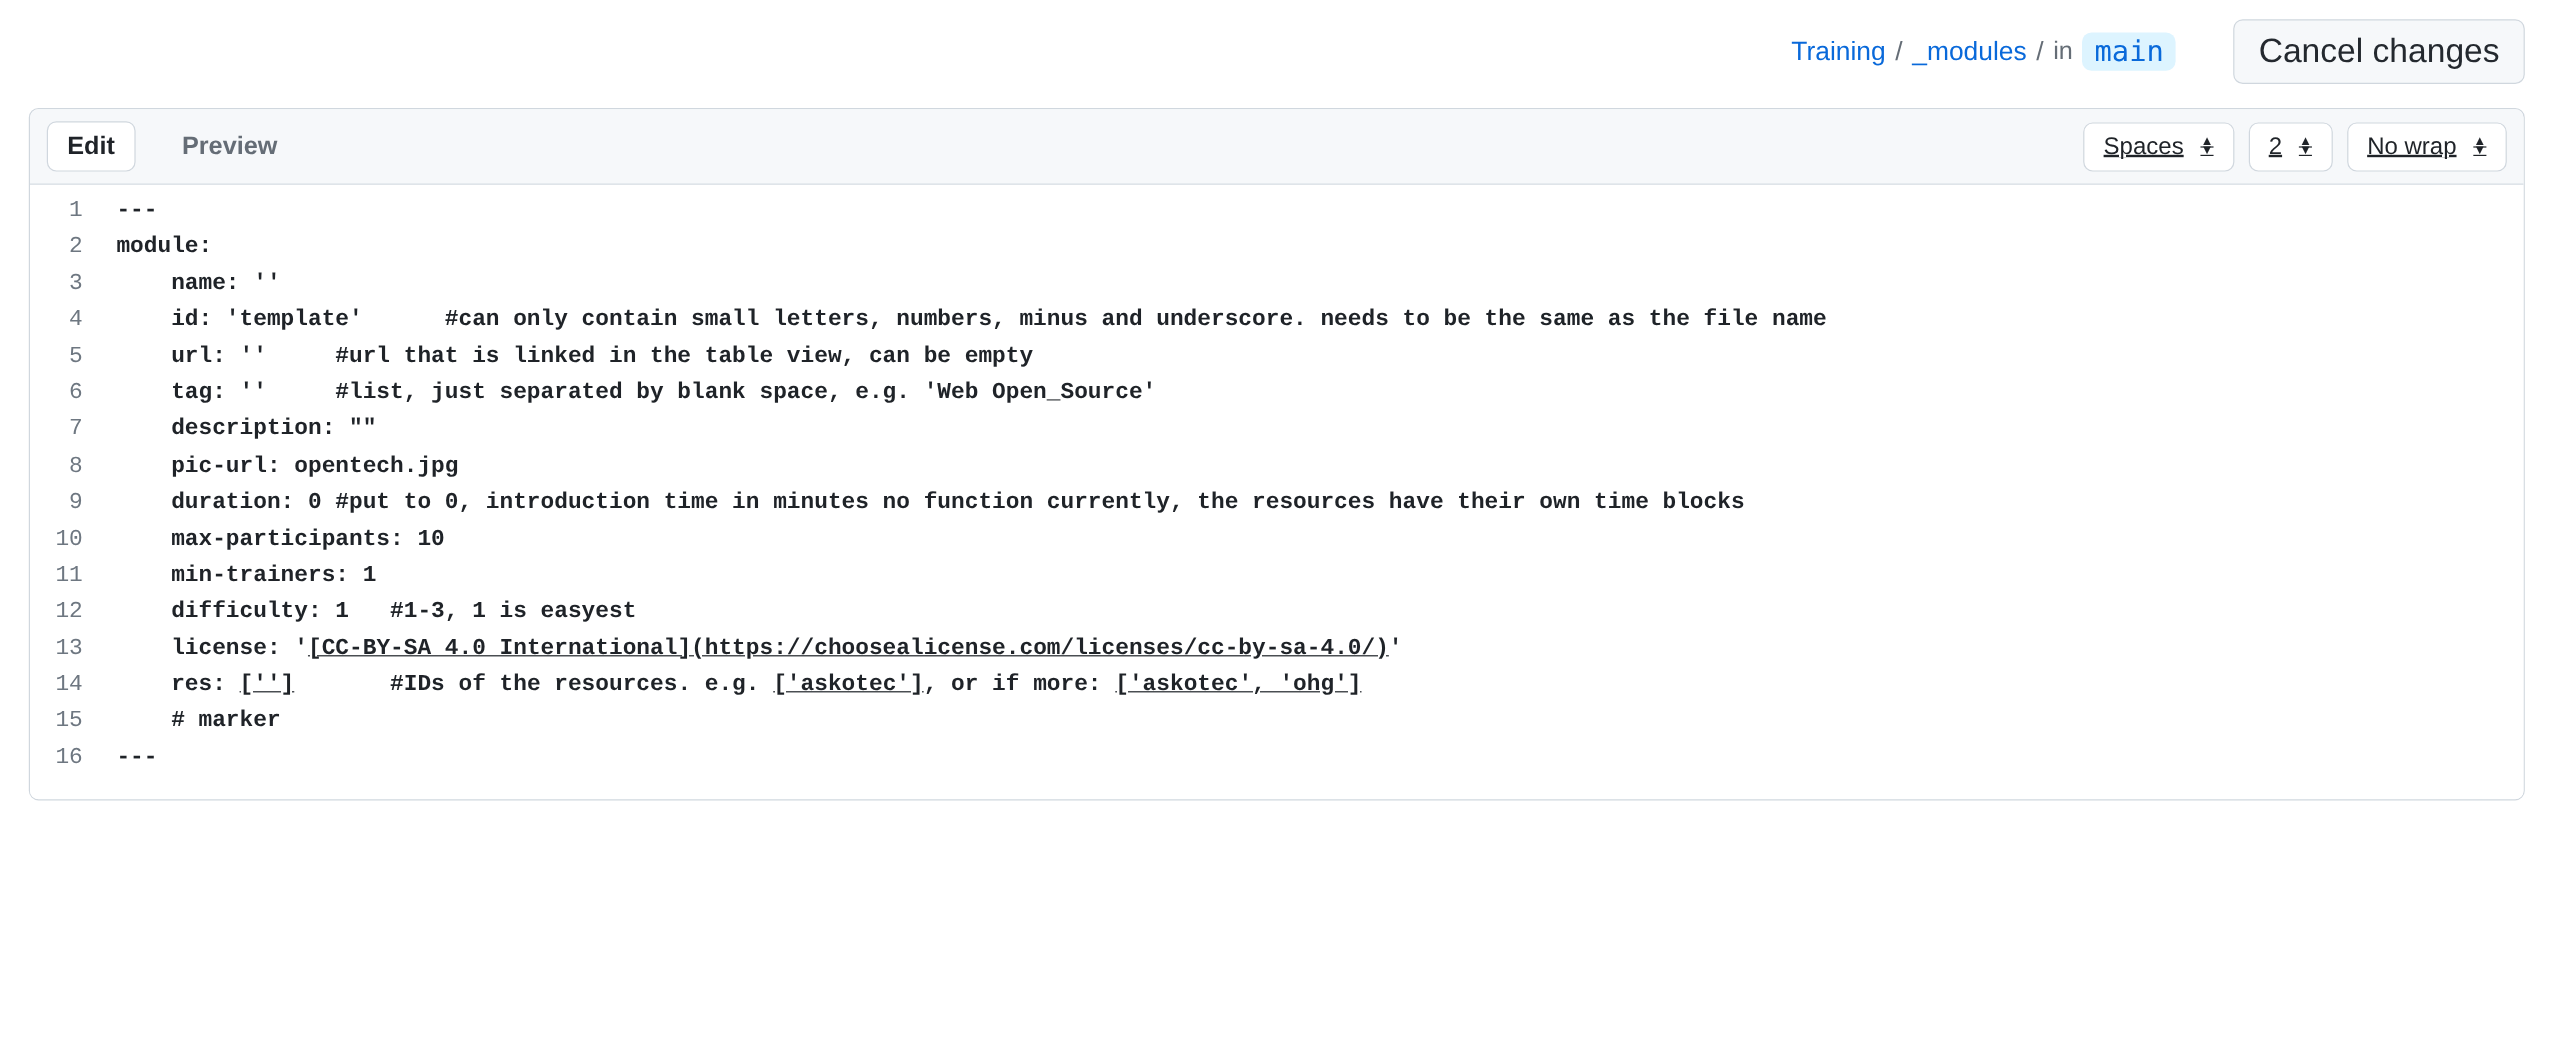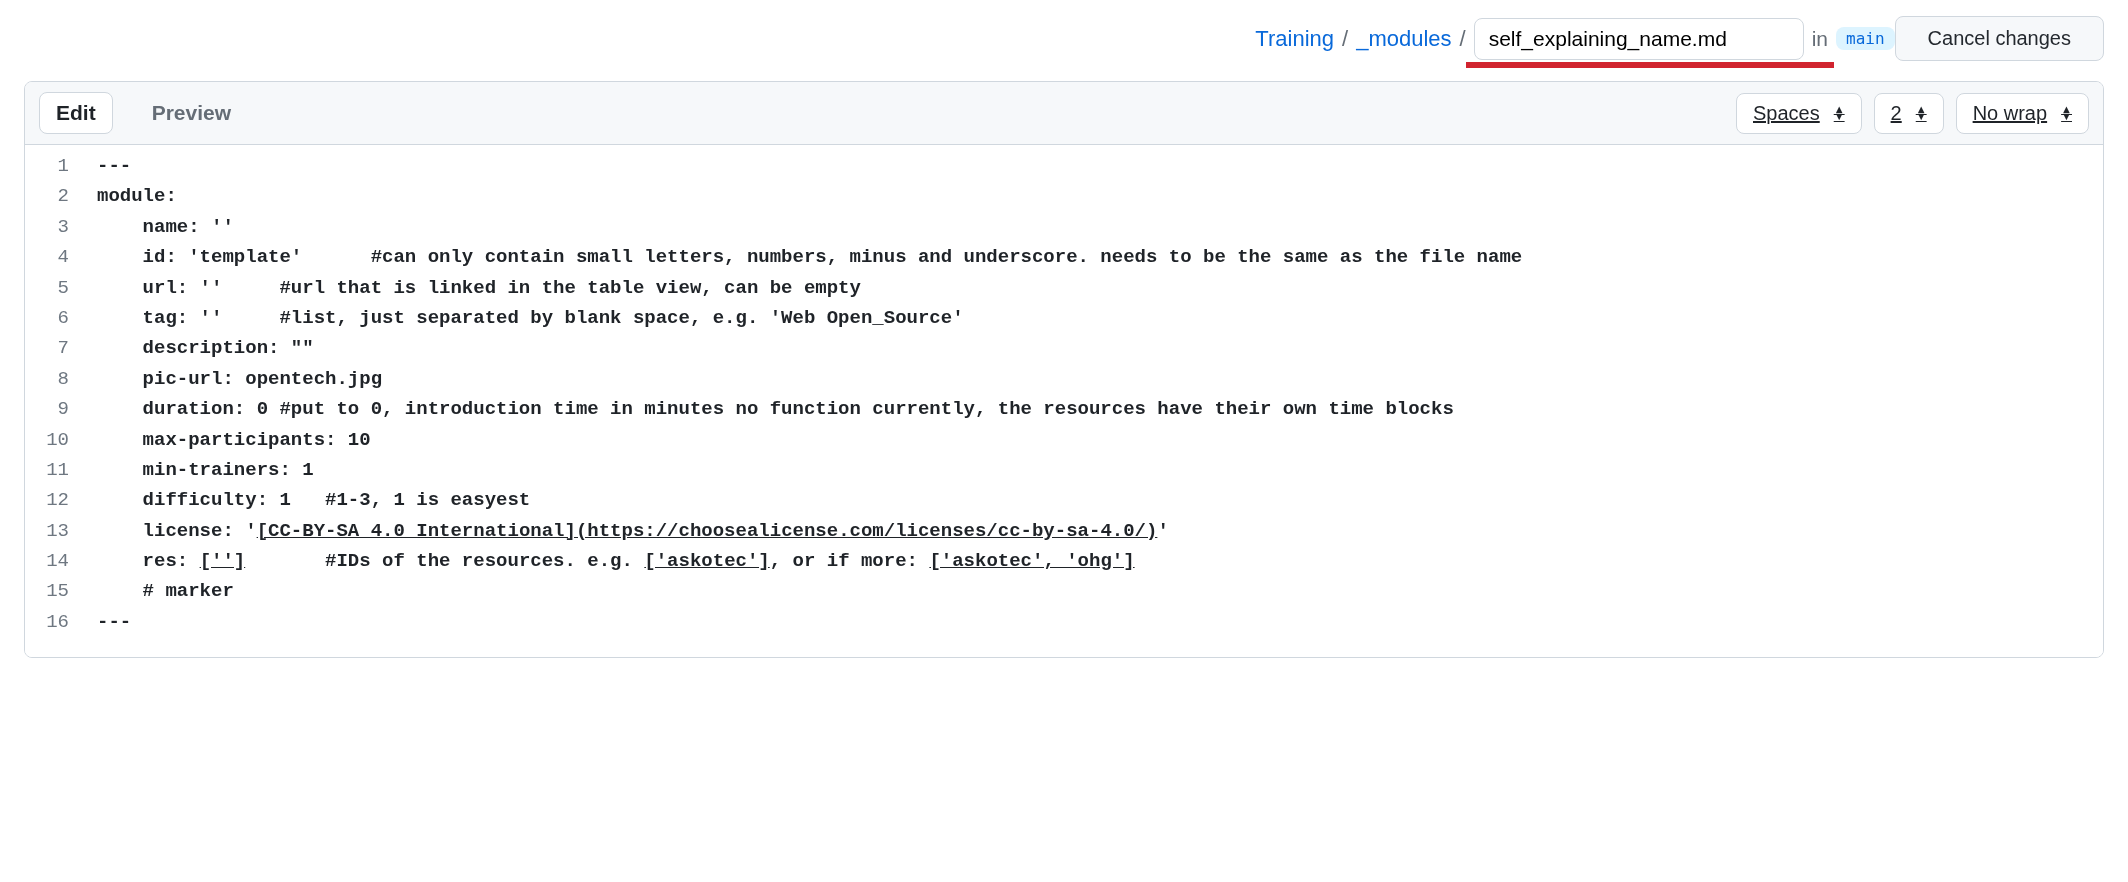--- a/index.html
+++ b/index.html
@@ -51,30 +51,31 @@
     height: 6px;
     background: #d1242f;
   }
   .in-text { color: #656d76; font-size: 21px; }
   .branch-badge {
     background: #ddf4ff;
     color: #0969da;
     padding: 2px 10px;
     border-radius: 8px;
     font-family: ui-monospace, SFMono-Regular, "SF Mono", Menlo, Consolas, monospace;
-    font-size: 16px;
+    font-size: 24px;
   }
   .top-actions { display: flex; gap: 12px; align-items: center; }
   .btn {
-    font-size: 20px;
+    font-size: 28px;
     font-weight: 500;
-    padding: 10px 32px;
+    padding: 10px 20px;
     border-radius: 8px;
     cursor: pointer;
     border: 1px solid;
+    margin-left: 48px;
   }
   .btn-secondary {
     background: #f6f8fa;
     color: #24292f;
     border-color: #d0d7de;
   }
   .btn-primary {
     background: #1f883d;
     color: #ffffff;
     border-color: rgba(31,35,40,0.15);
@@ -161,24 +162,20 @@
 </style>
 </head>
 <body>
 
 <div class="top-bar">
   <div class="breadcrumb-group">
     <a href="#" class="breadcrumb-link">Training</a>
     <span class="breadcrumb-sep">/</span>
     <a href="#" class="breadcrumb-link">_modules</a>
     <span class="breadcrumb-sep">/</span>
-    <span class="filename-wrap">
-      <input class="filename-input" type="text" value="self_explaining_name.md" style="">
-      <span class="underline-accent"></span>
-    </span>
     <span class="in-text">in</span>
     <span class="branch-badge">main</span>
   </div>
   <div class="top-actions">
     <button class="btn btn-secondary">Cancel changes</button>
   </div>
 </div>
 
 <div class="editor-box">
   <div class="editor-header">

